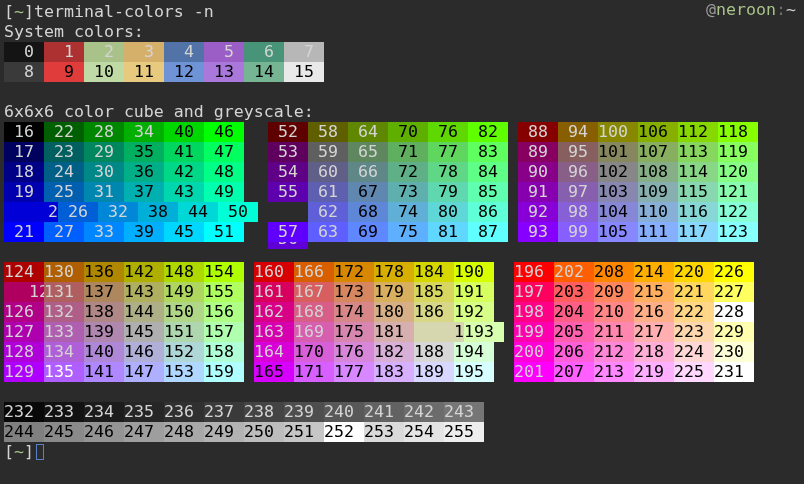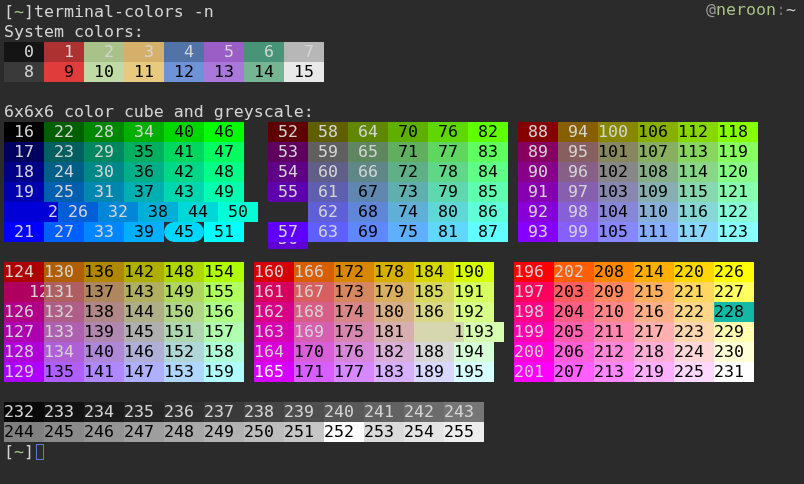--- a/index.html
+++ b/index.html
@@ -104,21 +104,21 @@
           <span class="cell" style="background: rgb(0, 135, 215); color: rgb(212, 212, 212);">32</span>
           <span class="cell" style="background: rgb(0, 175, 215); color: rgb(0, 0, 0);">38</span>
           <span class="cell" style="background: rgb(0, 215, 215); color: rgb(0, 0, 0);">44</span>
           <span class="cell" style="background: rgb(0, 255, 215); color: rgb(0, 0, 0);">50</span>
         </div>
         <div class="crow">
           <span class="cell" style="background: rgb(0, 0, 255); color: rgb(212, 212, 212);">21</span>
           <span class="cell" style="background: rgb(0, 95, 255); color: rgb(212, 212, 212);">27</span>
           <span class="cell" style="background: rgb(0, 135, 255); color: rgb(212, 212, 212);">33</span>
           <span class="cell" style="background: rgb(0, 175, 255); color: rgb(0, 0, 0);">39</span>
-          <span class="cell" style="background: rgb(0, 215, 255); color: rgb(0, 0, 0); border-radius: 10px;">45</span>
+          <span class="cell" style="background: rgb(0, 215, 255); color: rgb(0, 0, 0);">45</span>
           <span class="cell" style="background: rgb(0, 255, 255); color: rgb(0, 0, 0);">51</span>
         </div>
       </div>
       <div class="block">
         <div class="crow">
           <span class="cell" style="background: rgb(95, 0, 0); color: rgb(212, 212, 212);">52</span>
           <span class="cell" style="background: rgb(95, 95, 0); color: rgb(212, 212, 212);">58</span>
           <span class="cell" style="background: rgb(95, 135, 0); color: rgb(212, 212, 212);">64</span>
           <span class="cell" style="background: rgb(95, 175, 0); color: rgb(0, 0, 0);">70</span>
           <span class="cell" style="background: rgb(95, 215, 0); color: rgb(0, 0, 0);">76</span>
@@ -256,21 +256,21 @@
         <div class="crow">
           <span class="cell" style="background: rgb(175, 0, 215); color: rgb(212, 212, 212);">128</span>
           <span class="cell" style="background: rgb(175, 95, 215); color: rgb(212, 212, 212);">134</span>
           <span class="cell" style="background: rgb(175, 135, 215); color: rgb(0, 0, 0);">140</span>
           <span class="cell" style="background: rgb(175, 175, 215); color: rgb(0, 0, 0);">146</span>
           <span class="cell" style="background: rgb(175, 215, 215); color: rgb(0, 0, 0);">152</span>
           <span class="cell" style="background: rgb(175, 255, 215); color: rgb(0, 0, 0);">158</span>
         </div>
         <div class="crow">
           <span class="cell" style="background: rgb(175, 0, 255); color: rgb(212, 212, 212);">129</span>
-          <span class="cell" style="background: rgb(175, 95, 255); color: #000000;">135</span>
+          <span class="cell" style="background: rgb(175, 95, 255); color: #ffffff;">135</span>
           <span class="cell" style="background: rgb(175, 135, 255); color: rgb(0, 0, 0);">141</span>
           <span class="cell" style="background: rgb(175, 175, 255); color: rgb(0, 0, 0);">147</span>
           <span class="cell" style="background: rgb(175, 215, 255); color: rgb(0, 0, 0);">153</span>
           <span class="cell" style="background: rgb(175, 255, 255); color: rgb(0, 0, 0);">159</span>
         </div>
       </div>
       <div class="block">
         <div class="crow">
           <span class="cell" style="background: rgb(215, 0, 0); color: rgb(212, 212, 212);">160</span>
           <span class="cell" style="background: rgb(215, 95, 0); color: rgb(212, 212, 212);">166</span>
@@ -305,21 +305,21 @@
         </div>
         <div class="crow">
           <span class="cell" style="background: rgb(215, 0, 215); color: rgb(212, 212, 212); text-align: center;">164</span>
           <span class="cell" style="background: rgb(215, 95, 215); color: rgb(0, 0, 0);">170</span>
           <span class="cell" style="background: rgb(215, 135, 215); color: rgb(0, 0, 0);">176</span>
           <span class="cell" style="background: rgb(215, 175, 215); color: rgb(0, 0, 0);">182</span>
           <span class="cell" style="background: rgb(215, 215, 215); color: rgb(0, 0, 0);">188</span>
           <span class="cell" style="background: rgb(215, 255, 215); color: rgb(0, 0, 0);">194</span>
         </div>
         <div class="crow">
-          <span class="cell" style="background: rgb(215, 0, 255); color: #ffffff;">165</span>
+          <span class="cell" style="background: rgb(215, 0, 255); color: #000000;">165</span>
           <span class="cell" style="background: rgb(215, 95, 255); color: rgb(0, 0, 0);">171</span>
           <span class="cell" style="background: rgb(215, 135, 255); color: rgb(0, 0, 0);">177</span>
           <span class="cell" style="background: rgb(215, 175, 255); color: rgb(0, 0, 0);">183</span>
           <span class="cell" style="background: rgb(215, 215, 255); color: rgb(0, 0, 0);">189</span>
           <span class="cell" style="background: rgb(215, 255, 255); color: rgb(0, 0, 0);">195</span>
         </div>
       </div>
       <div class="block">
         <div class="crow">
           <span class="cell" style="background: rgb(255, 0, 0); color: rgb(212, 212, 212);">196</span>
@@ -336,21 +336,21 @@
           <span class="cell" style="background: rgb(255, 175, 95); color: rgb(0, 0, 0);">215</span>
           <span class="cell" style="background: rgb(255, 215, 95); color: rgb(0, 0, 0);">221</span>
           <span class="cell" style="background: rgb(255, 255, 95); color: rgb(0, 0, 0);">227</span>
         </div>
         <div class="crow">
           <span class="cell" style="background: rgb(255, 0, 135); color: rgb(212, 212, 212);">198</span>
           <span class="cell" style="background: rgb(255, 95, 135); color: rgb(0, 0, 0);">204</span>
           <span class="cell" style="background: rgb(255, 135, 135); color: rgb(0, 0, 0);">210</span>
           <span class="cell" style="background: rgb(255, 175, 135); color: rgb(0, 0, 0);">216</span>
           <span class="cell" style="background: rgb(255, 215, 135); color: rgb(0, 0, 0);">222</span>
-          <span class="cell" style="background: #14b8a6; color: rgb(0, 0, 0);">228</span>
+          <span class="cell" style="background: #ffffff; color: rgb(0, 0, 0);">228</span>
         </div>
         <div class="crow">
           <span class="cell" style="background: rgb(255, 0, 175); color: rgb(212, 212, 212);">199</span>
           <span class="cell" style="background: rgb(255, 95, 175); color: rgb(0, 0, 0);">205</span>
           <span class="cell" style="background: rgb(255, 135, 175); color: rgb(0, 0, 0);">211</span>
           <span class="cell" style="background: rgb(255, 175, 175); color: rgb(0, 0, 0);">217</span>
           <span class="cell" style="background: rgb(255, 215, 175); color: rgb(0, 0, 0);">223</span>
           <span class="cell" style="background: rgb(255, 255, 175); color: rgb(0, 0, 0);">229</span>
         </div>
         <div class="crow">

